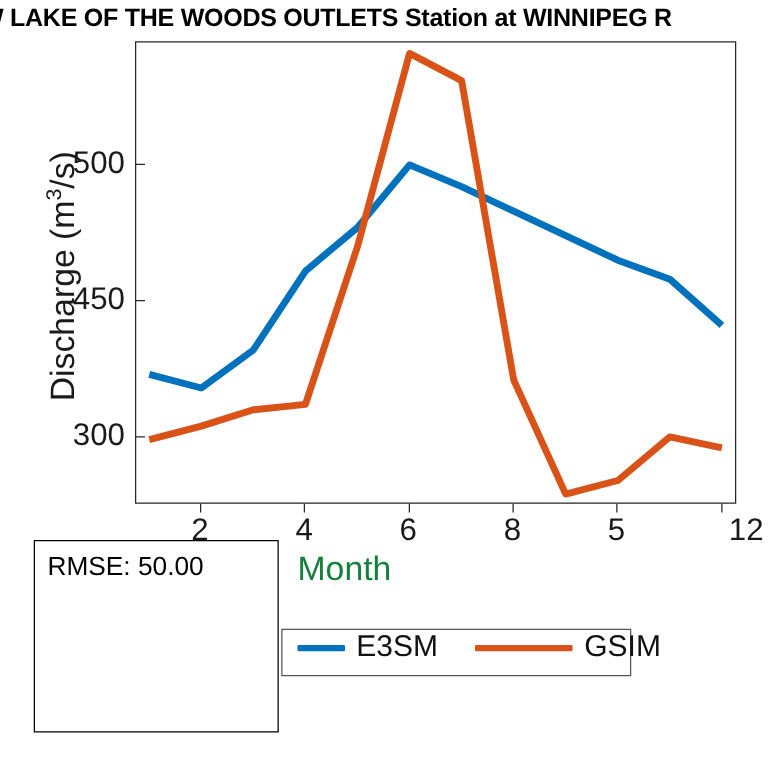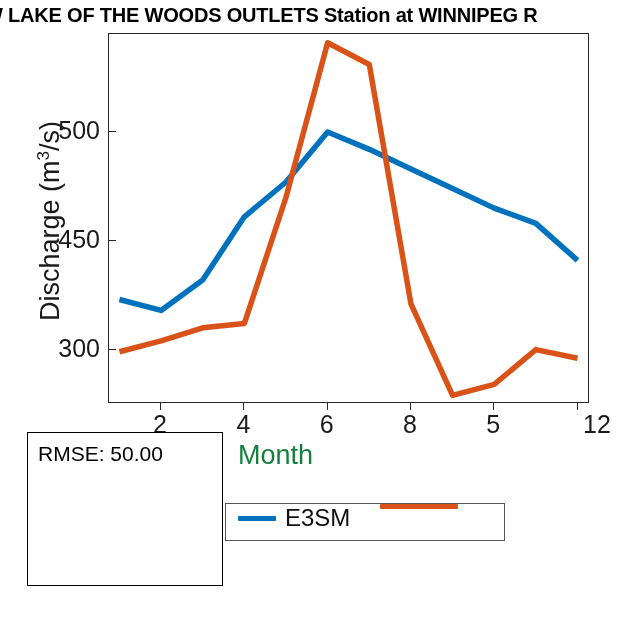--- a/index.html
+++ b/index.html
@@ -98,18 +98,19 @@
 
 <div id="xlabel">Month</div>
 
 <div id="legend">
   <div class="leg-entry" style="margin-left:12px">
     <span class="leg-line" style="background:#0072BD"></span>
     <span class="leg-lab">E3SM</span>
   </div>
   <div class="leg-entry" style="margin-left:30px">
     <span class="leg-line" style="background:#D95319;width:78px"></span>
+    <span class="leg-lab">GSIM</span>
   </div>
 </div>
 
 <div id="statsbox">
   <div class="stat-line"><span>RMSE</span><span>: 50.00</span></div>
 </div>
 
 </body></html>

